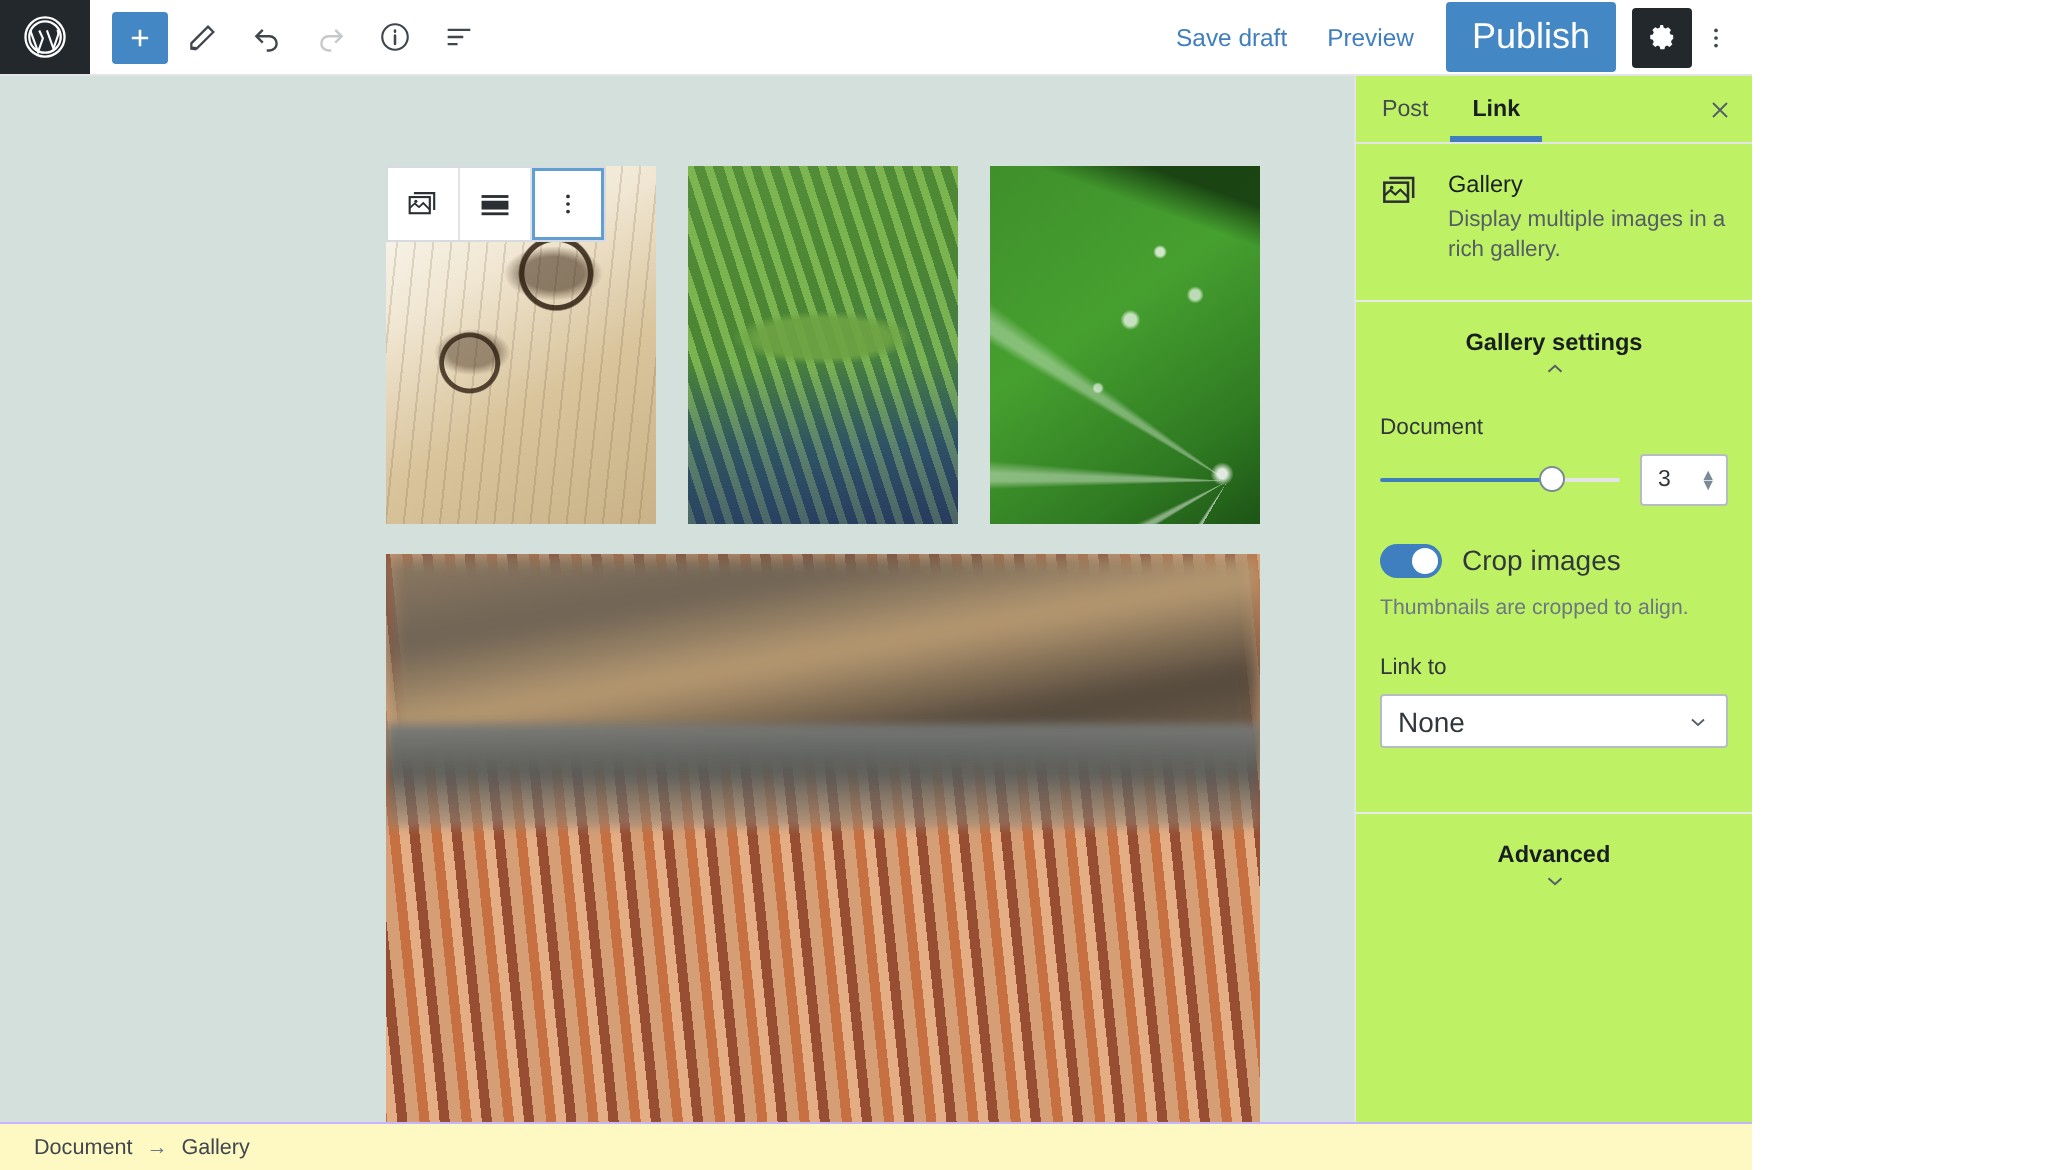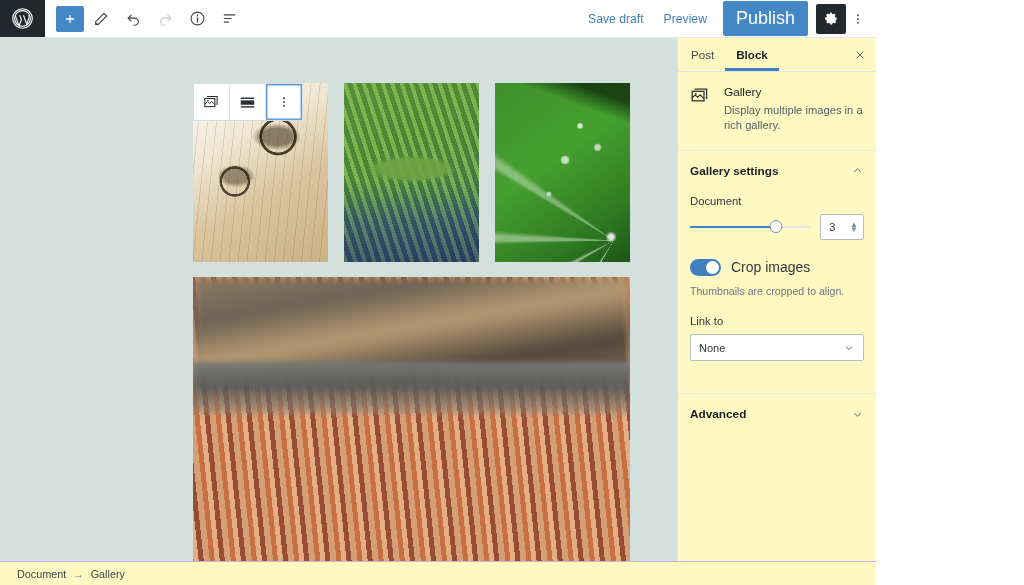--- a/index.html
+++ b/index.html
@@ -134,21 +134,21 @@
   }
   .tb-btn {
     width: 36px; height: 36px; display: flex; align-items: center; justify-content: center;
     border: none; border-right: 1px solid #e2e4e7; background: #fff; cursor: pointer; color: #2b2f33;
   }
   .tb-btn:last-child { border-right: none; }
   .tb-btn.selected { box-shadow: inset 0 0 0 1.5px #5f9fd4; }
 
   
   .sidebar {
-    width: 199px; min-width: 199px; background: #fef9c3; border-left: 1px solid #e2e4e7;
+    width: 199px; min-width: 199px; background: #bef264; border-left: 1px solid #e2e4e7;
     display: flex; flex-direction: column; overflow: hidden;
   }
   .tabs {
     display: flex; align-items: center; height: 34px; border-bottom: 1px solid #e2e4e7;
     position: relative; padding: 0 2px;
   }
   .tab {
     font-size: 11.6px; color: #454b51; padding: 0 11px; height: 100%;
     display: flex; align-items: center; cursor: pointer; border: none; background: none;
     font-family: "Liberation Sans", sans-serif;
@@ -162,21 +162,21 @@
   .blk-card {
     display: flex; gap: 10px; padding: 13px 12px 16px 12px; border-bottom: 1px solid #e8eaec;
   }
   .blk-icon { color: #2b2f33; flex: 0 0 24px; padding-top: 1px; }
   .blk-title { font-size: 11.8px; color: #191e23; margin-bottom: 4px; }
   .blk-desc { font-size: 11.2px; color: #555d66; line-height: 1.38; }
   .panel-head {
     display: flex; align-items: center; justify-content: space-between;
     padding: 13px 12px; cursor: pointer; border-bottom: 1px solid #e8eaec;
   }
-  .panel-head.nobord { border-bottom: none; }
+  .panel-head.nobord { border-bottom: none; flex-direction: column; }
   .panel-title { font-size: 11.8px; font-weight: bold; color: #191e23; }
   .chev { color: #555d66; display: flex; }
   .panel-body { padding: 4px 12px 16px 12px; }
   .field-label { font-size: 11.3px; color: #32373c; display: block; margin-bottom: 7px; }
 
   .slider-row { display: flex; align-items: center; gap: 10px; }
   .slider { position: relative; flex: 1; height: 16px; display: flex; align-items: center; }
   .slider-track { position: absolute; left: 0; right: 0; height: 2px; background: #e2e4e7; border-radius: 1px; }
   .slider-fill { position: absolute; left: 0; height: 2px; background: #3f7fbf; border-radius: 1px; }
   .slider-thumb {
@@ -198,21 +198,21 @@
     position: absolute; right: 2px; top: 2px; width: 13px; height: 13px; border-radius: 50%; background: #fff;
   }
   .toggle-label { font-size: 14px; color: #32373c; }
   .help-text { font-size: 10.6px; color: #6c7781; margin-top: 8px; line-height: 1.35; }
 
   .select-group { margin-top: 17px; }
   .select {
     width: 100%; height: 27px; border: 1px solid #b5bcc2; border-radius: 2px; background: #fff;
     display: flex; align-items: center; padding: 0 8px; cursor: pointer;
   }
-  .select-val { font-size: 11px; color: #32373c; flex: 1; }
+  .select-val { font-size: 14px; color: #32373c; flex: 1; }
   .select-chev { color: #555d66; display: flex; }
 
   .divider-space { border-top: 1px solid #e8eaec; margin-top: 16px; }
 
   
   .footer {
     height: 24px; min-height: 24px; background: #fef9c3; border-top: 1px solid #c4b5fd;
     display: flex; align-items: center; padding-left: 17px; gap: 7px;
   }
   .crumb { font-size: 10.8px; color: #40464d; cursor: pointer; }
@@ -326,21 +326,21 @@
               <circle cx="12" cy="18.5" r="1.6"></circle>
           </svg>
         </button>
       </div>
     </div>
 
     <div class="sidebar">
 
       <div class="tabs">
         <button class="tab">Post</button>
-        <button class="tab active">Block</button>
+        <button class="tab active">Link</button>
         <button class="tab-close">
           <svg width="12" height="12" viewBox="0 0 24 24" stroke="currentColor" stroke-width="1.9" fill="none">
             <path d="M5 5l14 14M19 5L5 19"></path>
           </svg>
         </button>
       </div>
 
       <div class="blk-card">
         <div class="blk-icon">
           <svg width="20" height="20" viewBox="0 0 24 24" fill="none" stroke="currentColor" stroke-width="1.5">

